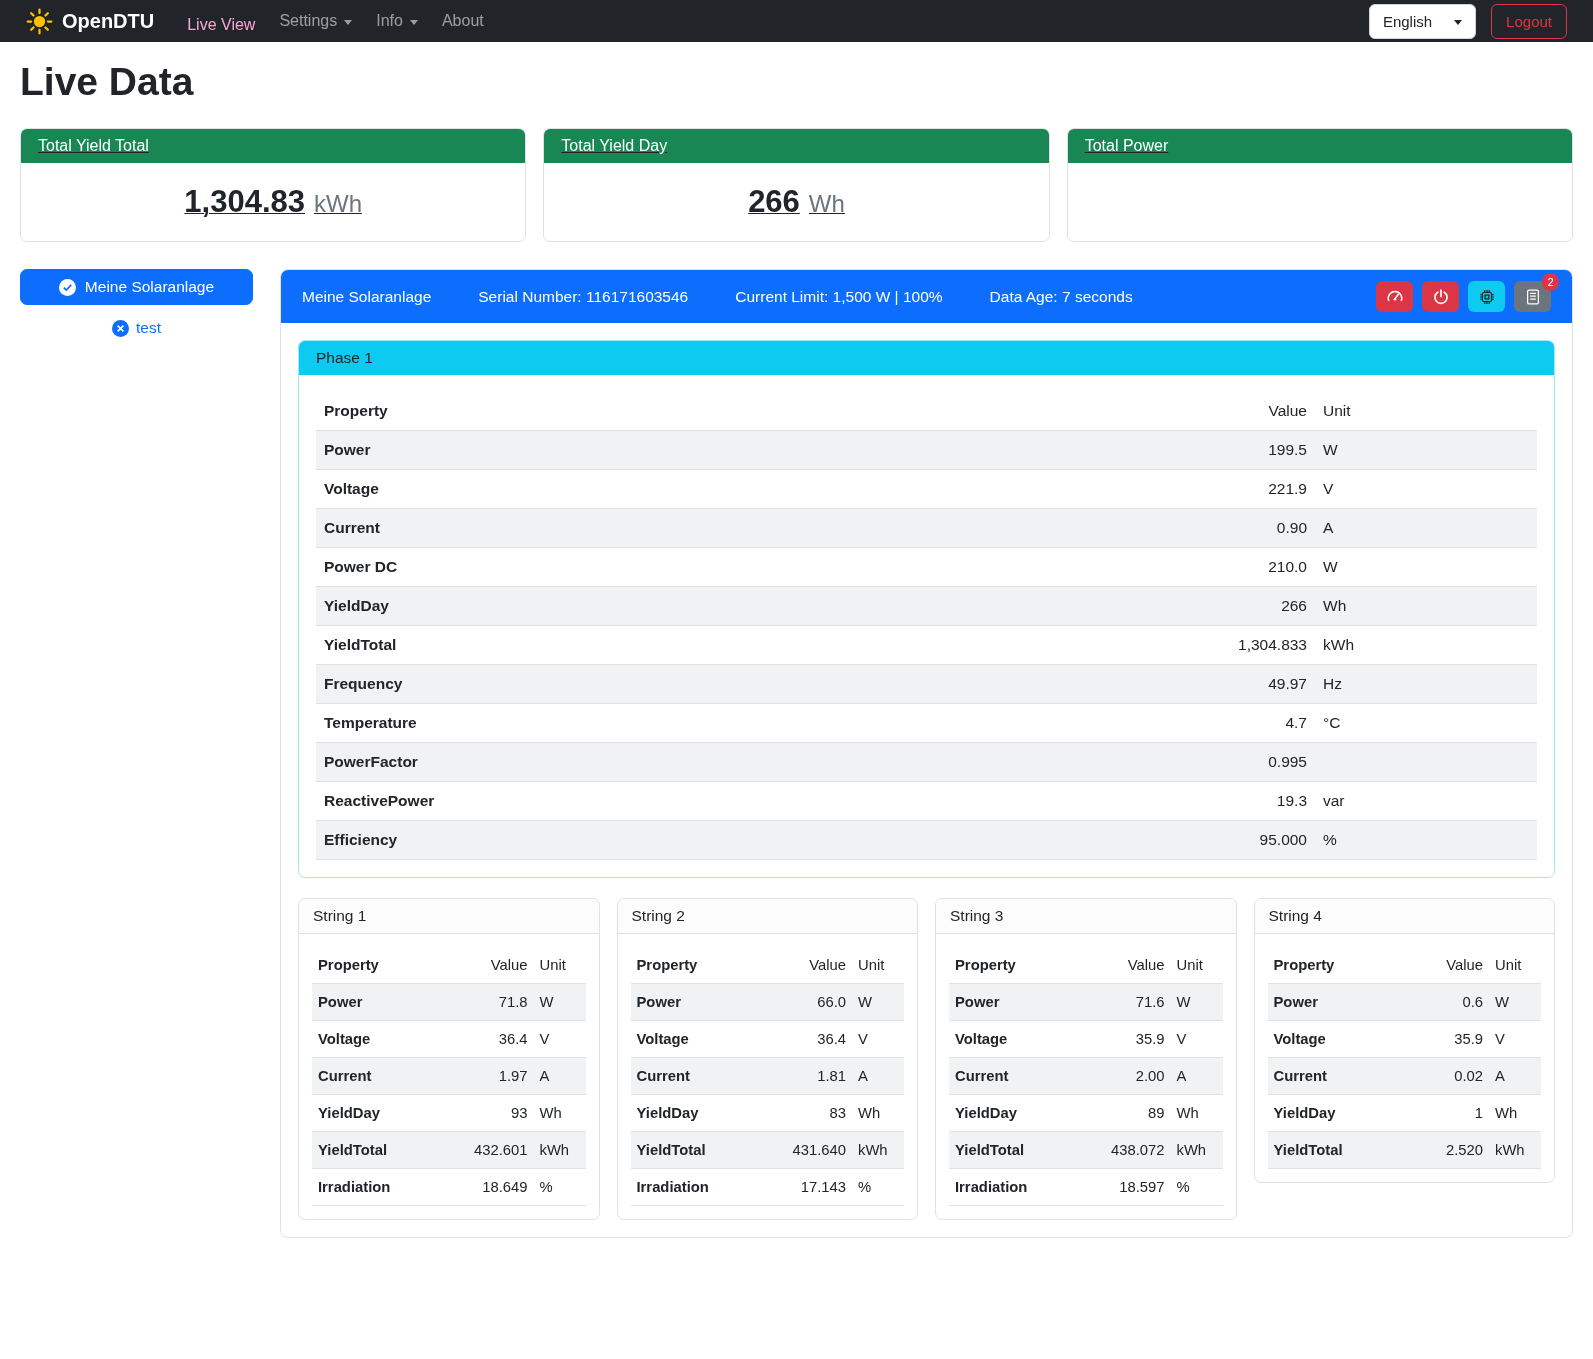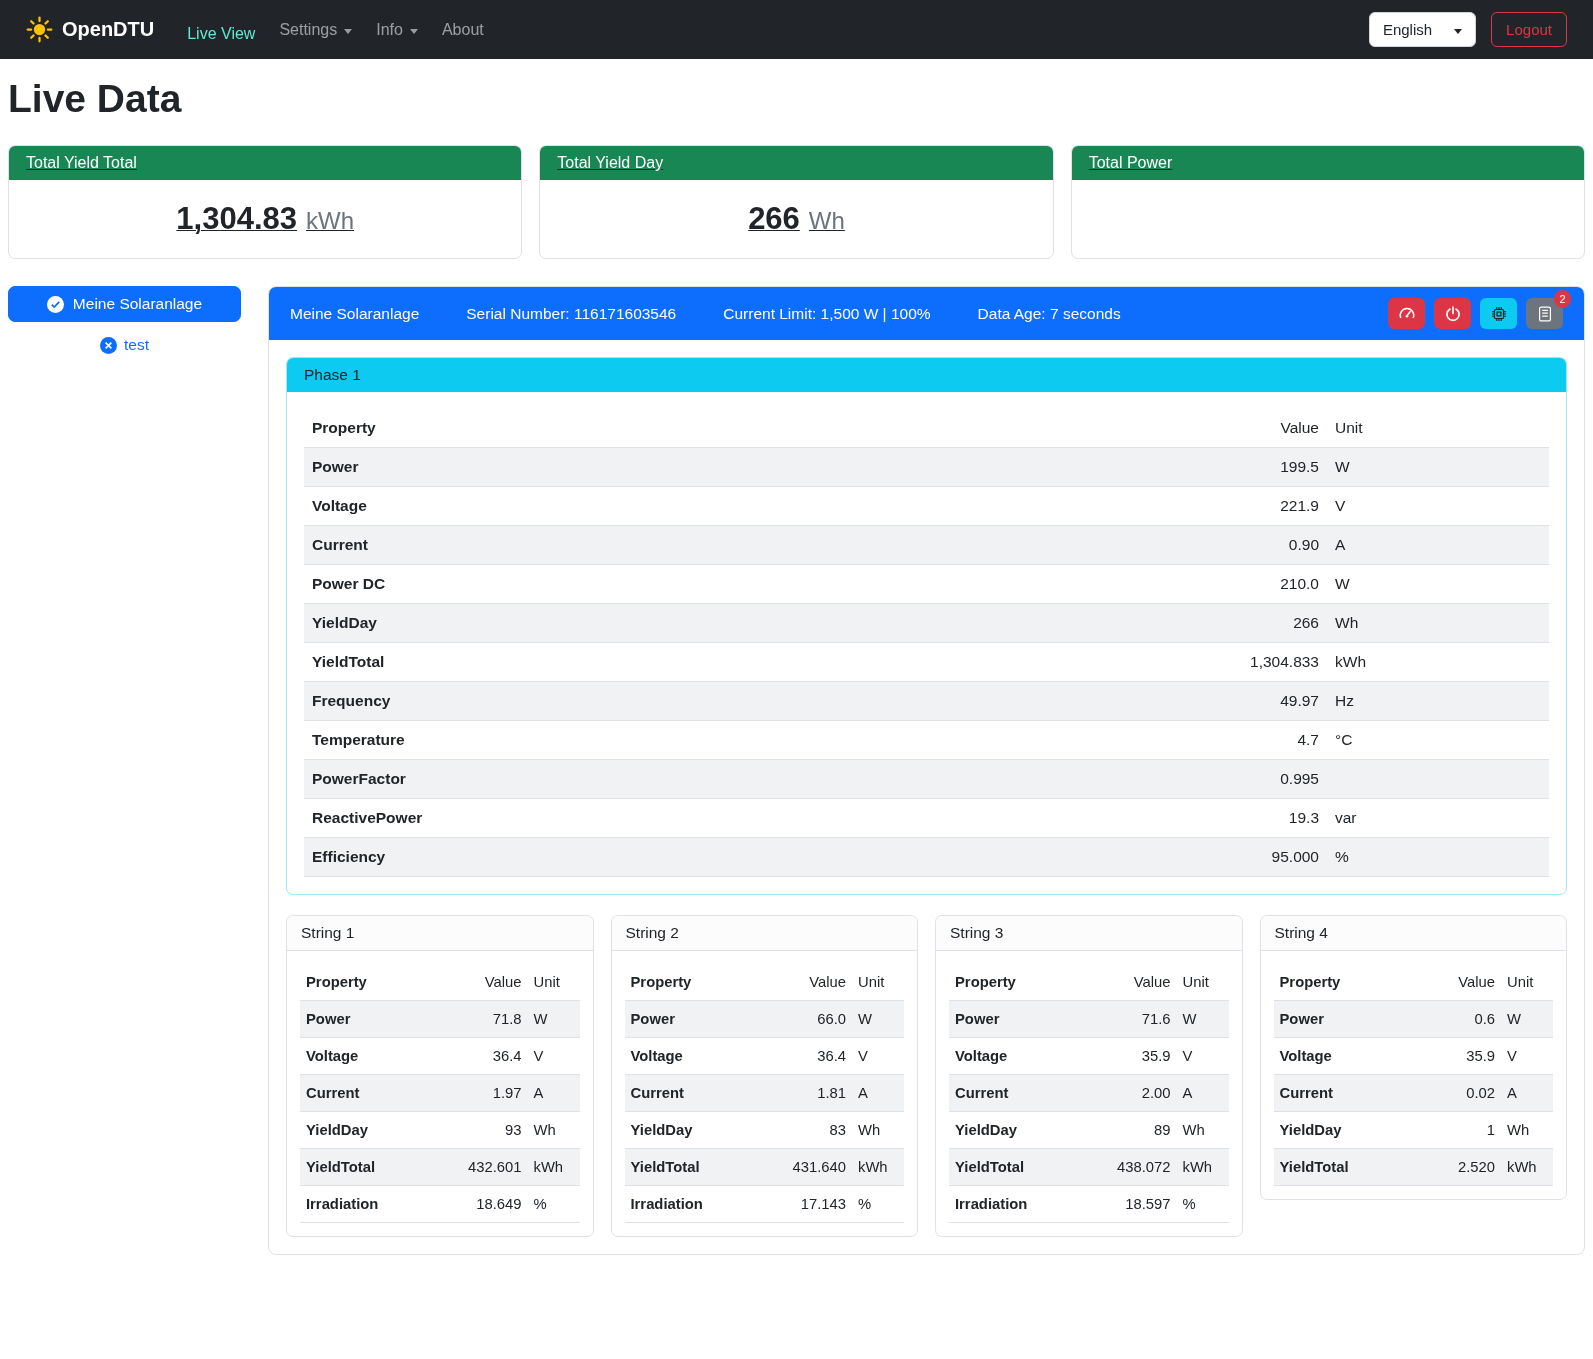--- a/index.html
+++ b/index.html
@@ -3,32 +3,32 @@
 <meta charset="utf-8">
 <style>
   * { box-sizing: border-box; }
   html,body { margin:0; padding:0; }
   body {
     font-family: "Liberation Sans", "DejaVu Sans", sans-serif;
     color:#212529; background:#fff; width:1593px;
   }
 
   
-  .navbar { background:#212529; height:59px; display:flex; align-items:center; padding:0 26px; }
+  .navbar { background:#212529; height:42px; display:flex; align-items:center; padding:0 26px; }
   .brand { display:flex; align-items:center; gap:9px; color:#fff; font-size:20px; font-weight:700; cursor:pointer; margin-right:26px; }
   .nav-links { display:flex; align-items:center; gap:10px; }
   .nav-link { color:rgba(255,255,255,.55); font-size:16px; padding:8px 7px; cursor:pointer; display:flex; align-items:center; gap:7px; }
-  .nav-link.active { color:#5eead4;margin-top:8px; }
+  .nav-link.active { color:#f9a8d4;margin-top:8px; }
   .caret { width:0; height:0; border-left:4.5px solid transparent; border-right:4.5px solid transparent; border-top:5px solid currentColor; display:inline-block; margin-top:3px; }
   .nav-right { margin-left:auto; display:flex; gap:15px; }
   .lang-select { background:#fff; border:1px solid #ced4da; border-radius:6px; padding:8px 13px; font-size:15px; display:flex; align-items:center; gap:22px; color:#212529; cursor:pointer; font-family:inherit; }
   .logout-btn { background:transparent; border:1px solid #dc3545; color:#dc3545; border-radius:6px; padding:8px 14px; font-size:15px; cursor:pointer; font-family:inherit; }
 
   
-  .content { padding:16px 8px 26px; }
+  .content { padding:16px 20px 26px; }
   .page-title { font-size:39px; font-weight:700; margin:2px 0 24px; }
 
   .summary-row { display:grid; grid-template-columns:repeat(3,1fr); gap:17px; }
   .card { border:1px solid #dee2e6; border-radius:7px; background:#fff; overflow:hidden;text-decoration:underline; }
   .card-header-success { background:#198754; color:#fff; padding:8px 17px; font-size:16px; }
   .summary-body { padding:21px 16px; text-align:center; }
   .big-value { font-size:31px; font-weight:700; }
   .big-unit { font-size:24px; color:#6c757d; margin-left:9px; font-weight:400; }
 
   .main-row { display:flex; gap:27px; margin-top:27px; align-items:flex-start; }

